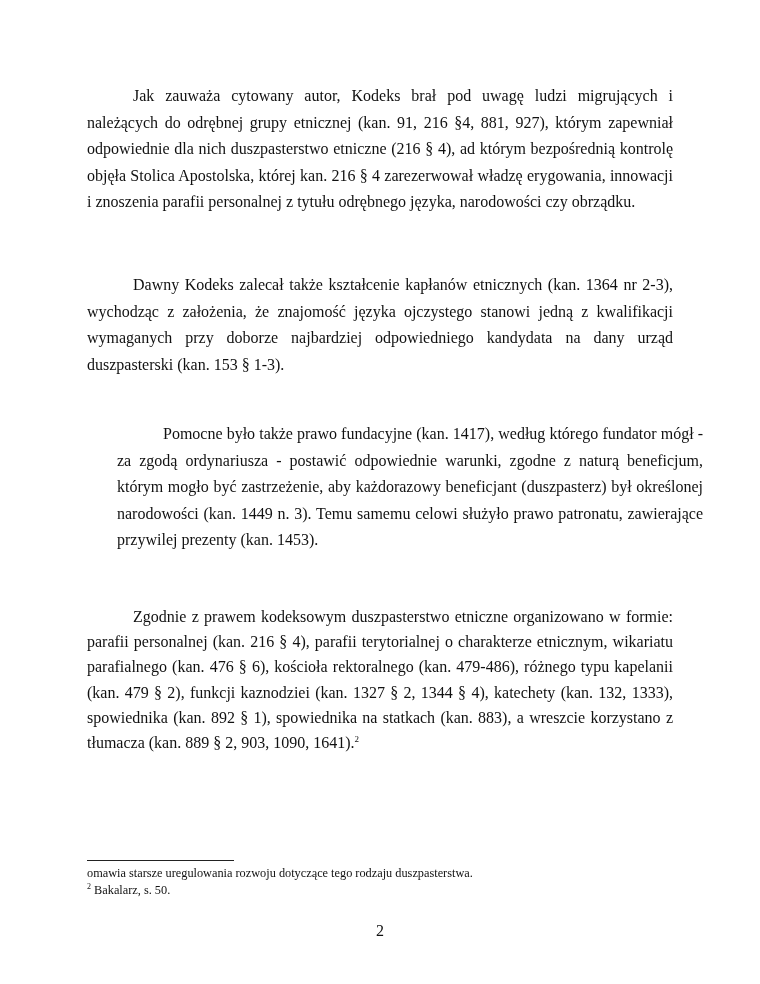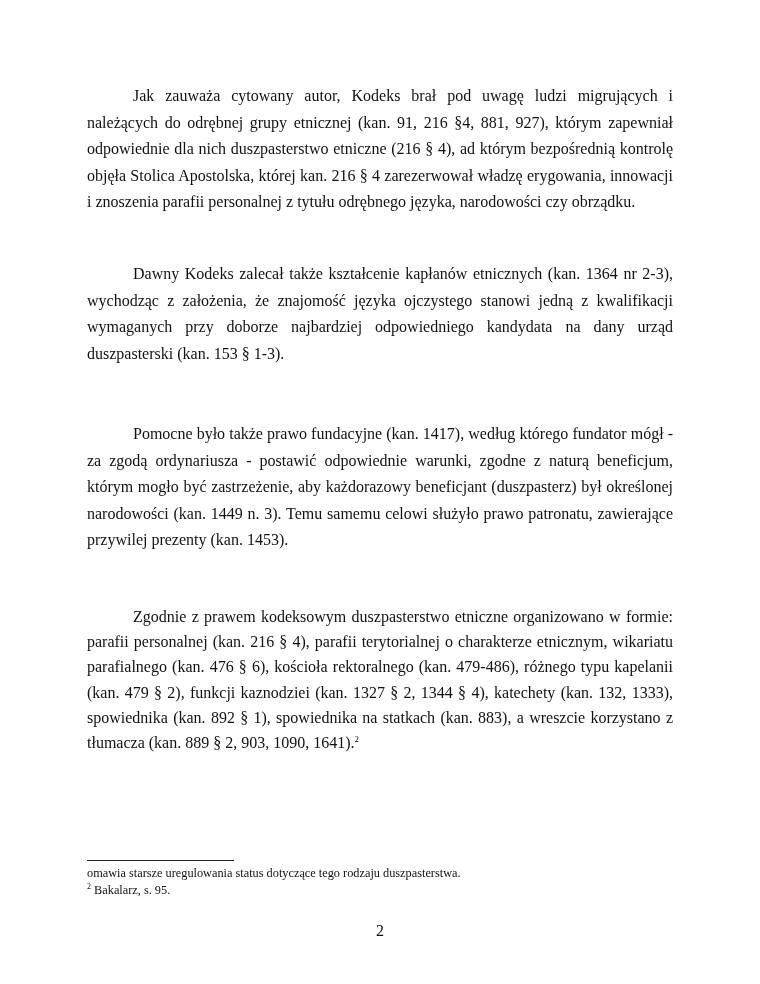--- a/index.html
+++ b/index.html
@@ -7,40 +7,40 @@
     width: 760px; height: 984px; background: #ffffff; position: relative; overflow: hidden;
     font-family: "Liberation Serif", "DejaVu Serif", serif; color: #111111;
   }
   .page { position: absolute; left: 0; top: 0; width: 760px; height: 984px; }
   .para {
     position: absolute; left: 87px; width: 586px;
     font-size: 16px; line-height: 26.6px; text-align: justify;
     text-indent: 46px; margin: 0;
   }
   #p1 { top: 83px; }
-  #p2 { top: 261px; }
-  #p3 { top: 421px; }
+  #p2 { top: 272px; }
+  #p3 { top: 421px; margin-left: 30px; }
   #p4 { top: 596px; line-height: 25.2px; margin-top: 8px; }
   #p5 { top: 779px; }
   sup.fnref { font-size: 9px; vertical-align: super; line-height: 0; }
   .fn-sep { position: absolute; left: 87px; top: 860px; width: 147px; height: 0; border-top: 1px solid #222; }
   .footnotes { position: absolute; left: 87px; top: 865px; width: 586px; font-size: 12.3px; line-height: 17px; }
   .footnotes div { margin: 0; }
   .footnotes sup { font-size: 8px; vertical-align: super; line-height: 0; }
   .pagenum { position: absolute; left: 0; width: 760px; top: 922px; text-align: center; font-size: 16px; }
 </style>
 </head>
 <body>
 
 <div class="page">
   <p class="para" id="p1">Jak zauważa cytowany autor, Kodeks brał pod uwagę ludzi migrujących i należących do odrębnej grupy etnicznej (kan. 91, 216 §4, 881, 927), którym zapewniał odpowiednie dla nich duszpasterstwo etniczne (216 § 4), ad którym bezpośrednią kontrolę objęła Stolica Apostolska, której kan. 216 § 4 zarezerwował władzę erygowania, innowacji i znoszenia parafii personalnej z tytułu odrębnego języka, narodowości czy obrządku.</p>
   <p class="para" id="p2">Dawny Kodeks zalecał także kształcenie kapłanów etnicznych (kan. 1364 nr 2-3), wychodząc z założenia, że znajomość języka ojczystego stanowi jedną z kwalifikacji wymaganych przy doborze najbardziej odpowiedniego kandydata na dany urząd duszpasterski (kan. 153 § 1-3).</p>
   <p class="para" id="p3">Pomocne było także prawo fundacyjne (kan. 1417), według którego fundator mógł - za zgodą ordynariusza - postawić odpowiednie warunki, zgodne z naturą beneficjum, którym mogło być zastrzeżenie, aby każdorazowy beneficjant (duszpasterz) był określonej narodowości (kan. 1449 n. 3). Temu samemu celowi służyło prawo patronatu, zawierające przywilej prezenty (kan. 1453).</p>
   <p class="para" id="p4"><span>Zgodnie z prawem kodeksowym duszpasterstwo etniczne organizowano w formie: parafii personalnej (kan. 216 § 4), parafii terytorialnej o charakterze etnicznym, wikariatu parafialnego (kan. 476 § 6), kościoła rektoralnego (kan. 479-486), różnego typu kapelanii (kan. 479 § 2), funkcji kaznodziei (kan. 1327 § 2, 1344 § 4), katechety (kan. 132, 1333), spowiednika (kan. 892 § 1), spowiednika na statkach (kan. 883), a wreszcie korzystano z tłumacza (kan. 889 § 2, 903, 1090, 1641).</span><sup class="fnref">2</sup></p>
 
   <div class="fn-sep"></div>
   <div class="footnotes">
-    <div>omawia starsze uregulowania status dotyczące tego rodzaju duszpasterstwa.</div>
-    <div><sup>2</sup><span> Bakalarz, s. 95.</span></div>
+    <div>omawia starsze uregulowania rozwoju dotyczące tego rodzaju duszpasterstwa.</div>
+    <div><sup>2</sup><span> Bakalarz, s. 50.</span></div>
   </div>
 
   <div class="pagenum">2</div>
 </div>
 
 </body></html>

